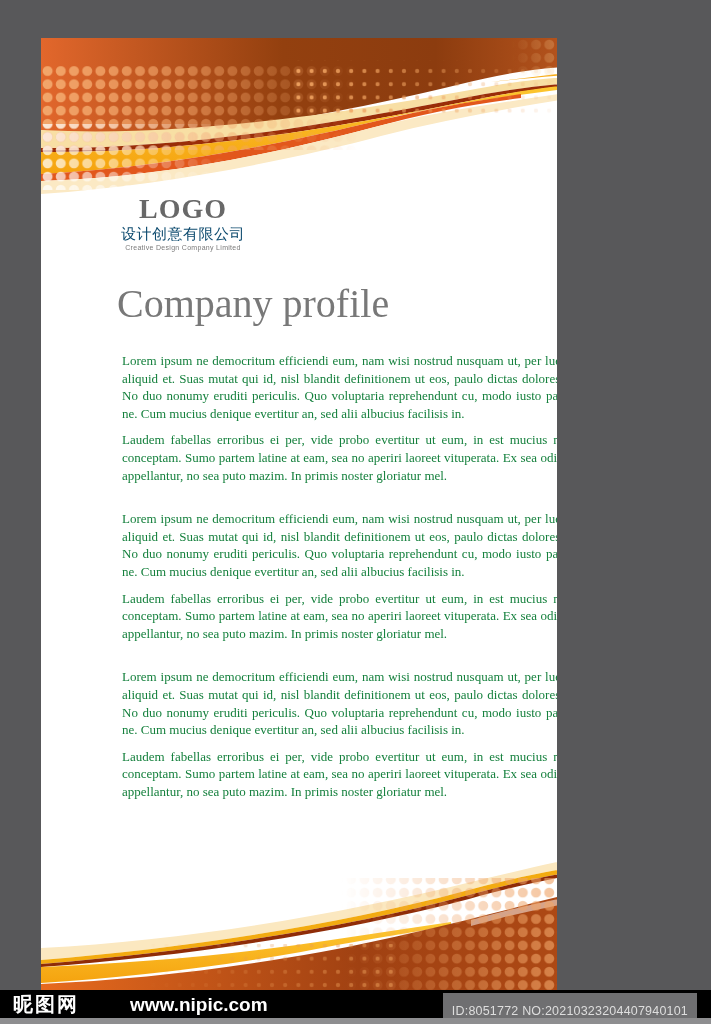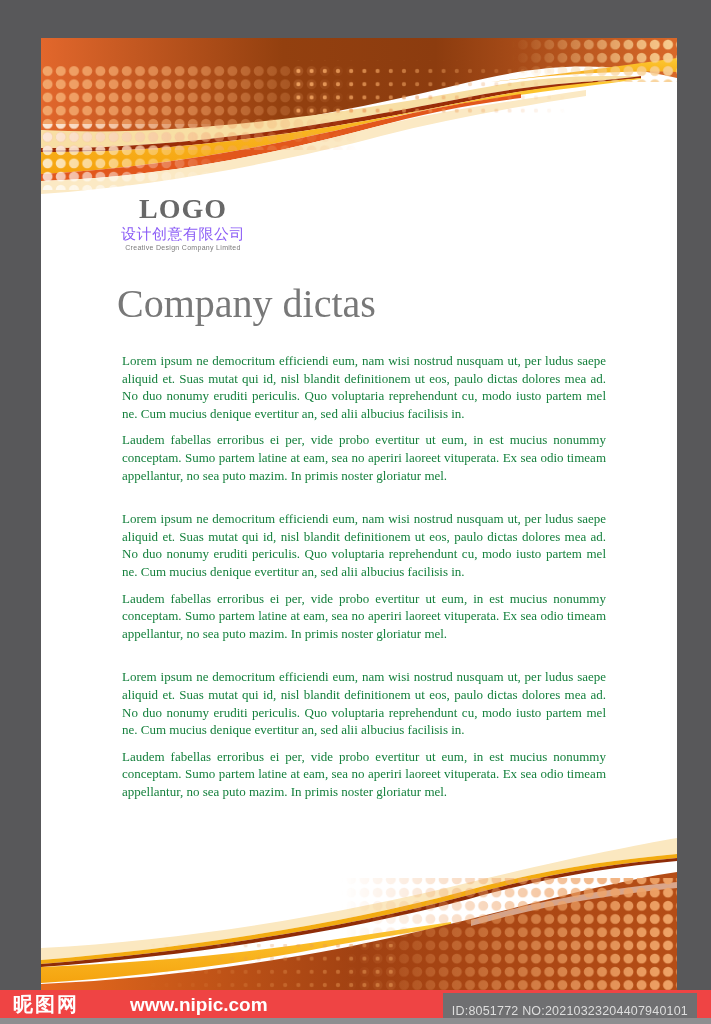--- a/index.html
+++ b/index.html
@@ -2,56 +2,56 @@
 <html><head>
 <meta charset="utf-8">
 <style>
   html,body{margin:0;padding:0;}
   body{
     width:711px;height:1024px;position:relative;overflow:hidden;
     background:#58585a;
     font-family:"Liberation Serif","DejaVu Serif",serif;
   }
   .sheet{
-    position:absolute;left:41px;top:38px;width:636px;height:952px;
+    position:absolute;left:41px;top:38px;width:516px;height:952px;
     background:#ffffff;z-index:1;overflow:hidden;
   }
   .art{position:absolute;left:0;display:block;}
   .art-header{top:0;width:636px;height:240px;}
   .art-footer{bottom:0;width:636px;height:170px;}
   .logo{
     position:absolute;left:78px;top:156px;width:128px;text-align:center;
   }
   .logo-main{
     font-family:"Liberation Serif","DejaVu Serif",serif;
     font-weight:bold;font-size:28px;line-height:30px;color:#686868;letter-spacing:1px;
   }
   .logo-cn{
     font-family:"Liberation Sans","DejaVu Sans",sans-serif;
-    font-size:15px;line-height:19px;color:#8b5cf6;letter-spacing:0.5px;white-space:nowrap;
+    font-size:15px;line-height:19px;color:#0c4a6e;letter-spacing:0.5px;white-space:nowrap;
   }
   .logo-en{
     font-family:"Liberation Sans","DejaVu Sans",sans-serif;
     font-size:7px;line-height:9px;color:#7a7a7a;letter-spacing:0.3px;white-space:nowrap;
   }
   .doc-title{
     position:absolute;left:76px;top:244px;
     font-size:40px;line-height:44px;font-weight:400;color:#787878;letter-spacing:0px;
   }
   .body-copy{
     position:absolute;left:81px;top:314px;width:484px;
   }
   .copy-block{margin-bottom:26px;}
   .copy-block p{
     margin:0 0 9px 0;
     font-size:13px;line-height:17.6px;color:#15803d;text-align:justify;
   }
   .wm-bar{
     position:absolute;left:0;bottom:0;width:711px;height:34px;
-    background:#ef4444;z-index:3;
+    background:#000000;z-index:3;
   }
   .wm-strip{
     position:absolute;left:0;bottom:0;width:711px;height:6px;background:#8e8e90;
   }
   .wm-left{
     position:absolute;left:13px;top:1px;height:27px;display:flex;align-items:center;
     font-family:"Liberation Sans","DejaVu Sans",sans-serif;color:#ffffff;
   }
   .wm-site{font-size:20px;font-weight:bold;letter-spacing:2px;margin-right:7px;}
   .wm-url{font-size:19px;font-weight:bold;letter-spacing:0px;margin-left:44px;}
@@ -126,21 +126,21 @@
     <rect x="250" y="22" width="280" height="60" fill="url(#hSm)" mask="url(#hM3)"></rect>
     <rect x="470" y="0" width="166" height="44" fill="url(#hBigC)" mask="url(#hM4)"></rect>
   </svg>
 
   <div class="logo">
     <div class="logo-main">LOGO</div>
     <div class="logo-cn">设计创意有限公司</div>
     <div class="logo-en">Creative Design Company Limited</div>
   </div>
 
-  <h1 class="doc-title" style="margin:0;">Company dictas</h1>
+  <h1 class="doc-title" style="margin:0;">Company profile</h1>
 
   <div class="body-copy">
     <div class="copy-block">
       <p>Lorem ipsum ne democritum efficiendi eum, nam wisi nostrud nusquam ut, per ludus saepe aliquid et. Suas mutat qui id, nisl blandit definitionem ut eos, paulo dictas dolores mea ad. No duo nonumy eruditi periculis. Quo voluptaria reprehendunt cu, modo iusto partem mel ne. Cum mucius denique evertitur an, sed alii albucius facilisis in.</p>
       <p>Laudem fabellas erroribus ei per, vide probo evertitur ut eum, in est mucius nonummy conceptam. Sumo partem latine at eam, sea no aperiri laoreet vituperata. Ex sea odio timeam appellantur, no sea puto mazim. In primis noster gloriatur mel.</p>
     </div>
     <div class="copy-block">
       <p>Lorem ipsum ne democritum efficiendi eum, nam wisi nostrud nusquam ut, per ludus saepe aliquid et. Suas mutat qui id, nisl blandit definitionem ut eos, paulo dictas dolores mea ad. No duo nonumy eruditi periculis. Quo voluptaria reprehendunt cu, modo iusto partem mel ne. Cum mucius denique evertitur an, sed alii albucius facilisis in.</p>
       <p>Laudem fabellas erroribus ei per, vide probo evertitur ut eum, in est mucius nonummy conceptam. Sumo partem latine at eam, sea no aperiri laoreet vituperata. Ex sea odio timeam appellantur, no sea puto mazim. In primis noster gloriatur mel.</p>
     </div>

